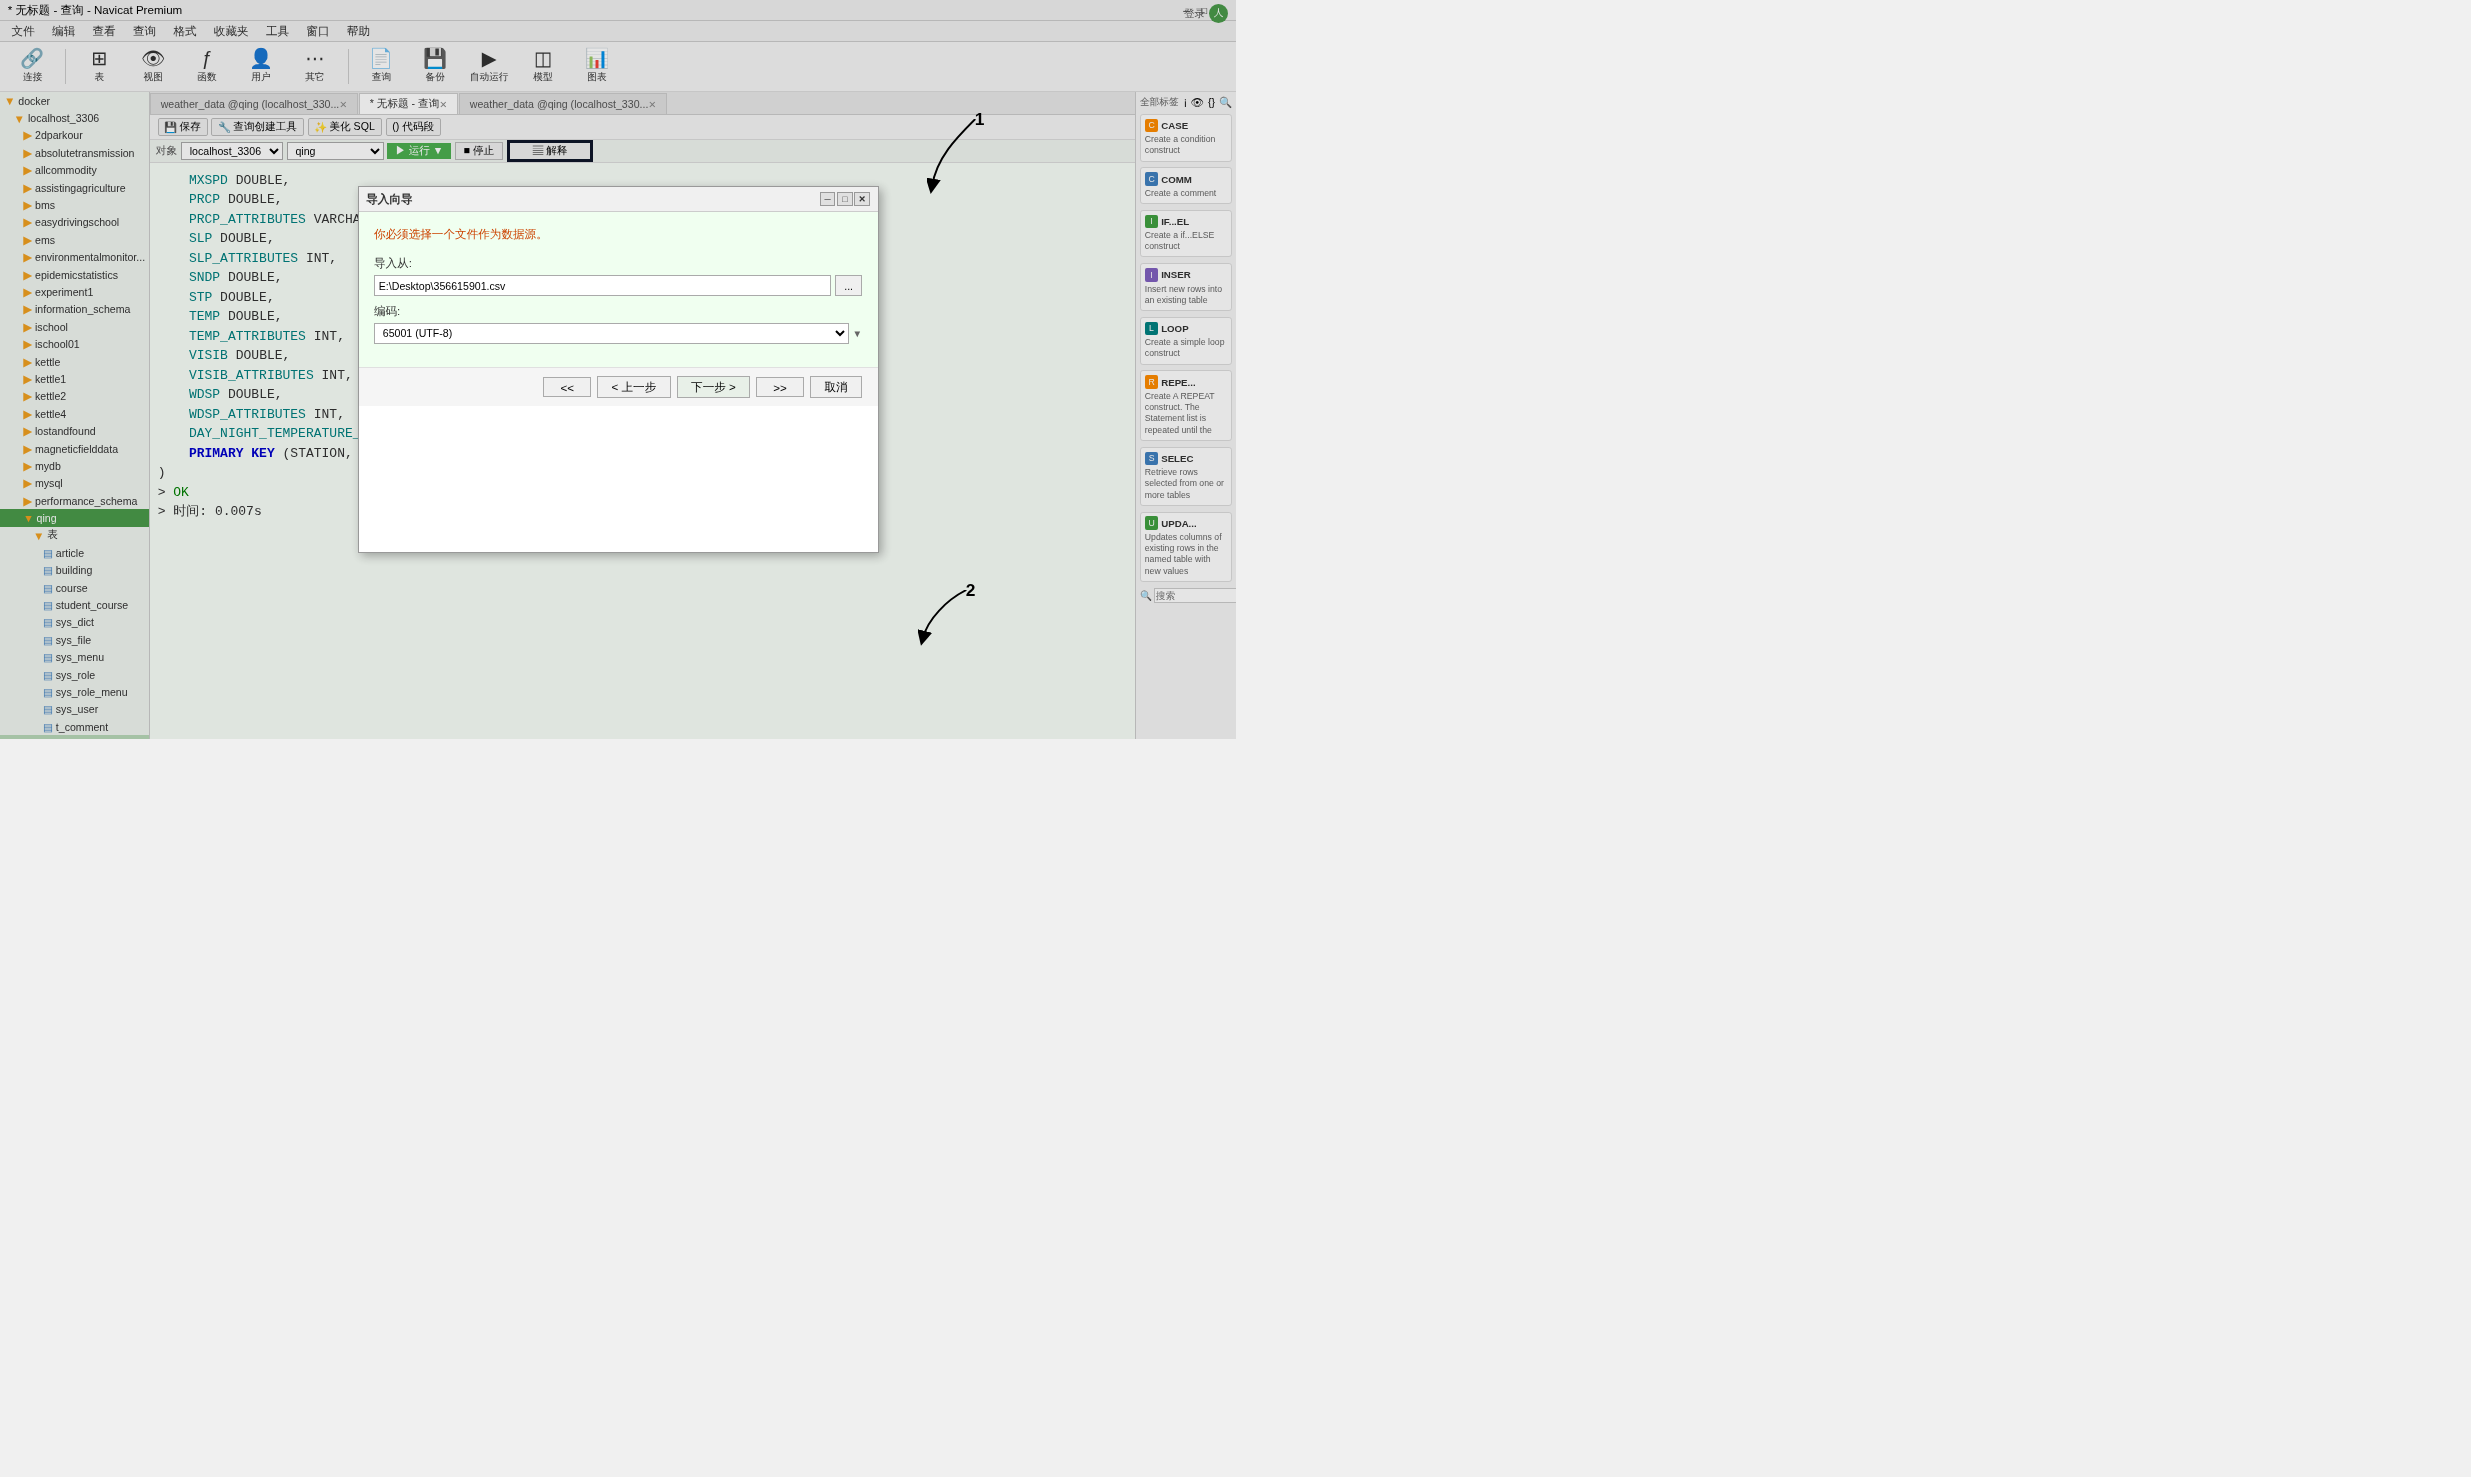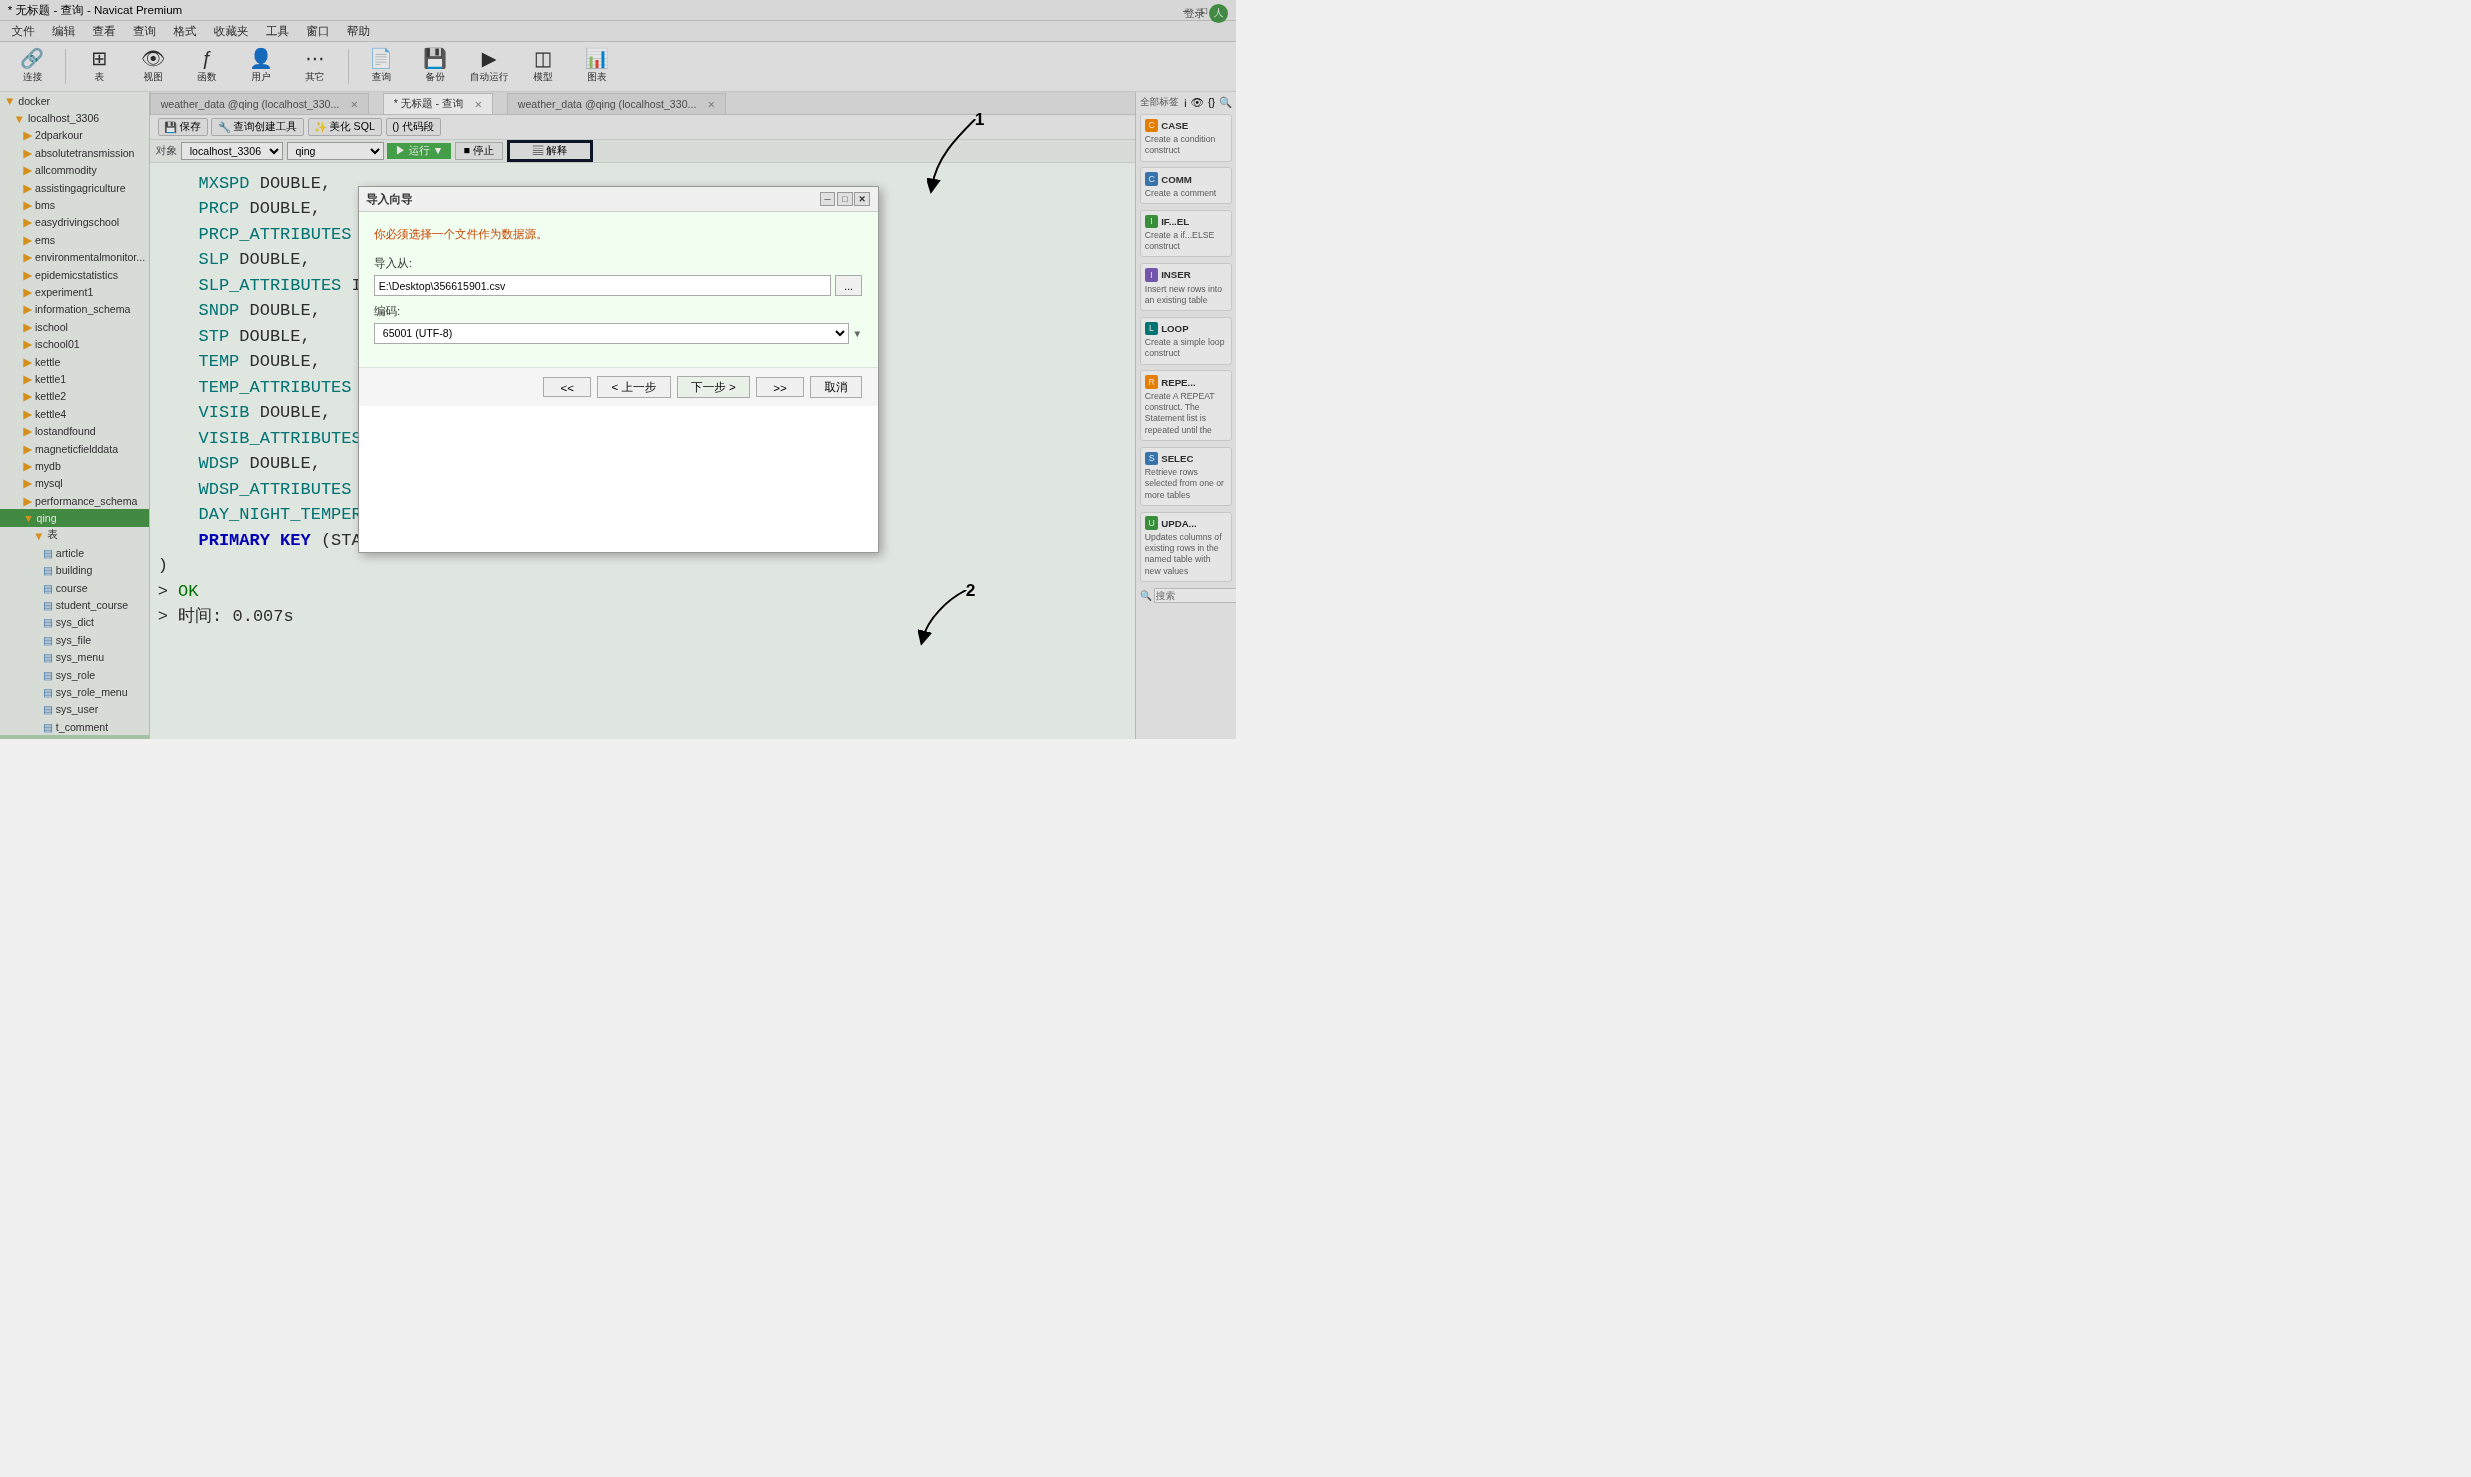--- a/index.html
+++ b/index.html
@@ -106,23 +106,23 @@
     .tab {
       padding: 2.9px 9.7px;
       font-size: 10.6px;
       cursor: pointer;
       border: 1px solid #ccc;
       border-bottom: none;
       background: #e0e0e0;
       color: #555;
       display: flex;
       align-items: center;
-      gap: 11px;
+      gap: 0;
       height: 21px;
-      margin-right: 14px;
+      margin-right: 1px;
     }
     .tab.active { background: #fff; color: #333; font-weight: normal; }
     .tab-close { font-size: 9.7px; color: #888; }
 
     
     .query-toolbar {
       display: flex;
       align-items: center;
       padding: 2.9px 7.7px;
       background: #f5f5f5;
@@ -172,21 +172,21 @@
       gap: 1.9px;
     }
     .stop-btn { padding: 1px 7.7px; background: #f0f0f0; border: 1px solid #bbb; font-size: 10.6px; cursor: pointer; }
     .explain-btn { padding: 1px 23px; background: #f0f0f0; border: 3px solid #0f172a; font-size: 10.6px; cursor: pointer; }
 
     
     .code-area {
       flex: 1;
       background: #f9fff9;
       font-family: 'Consolas', 'Courier New', monospace;
-      font-size: 17px;
+      font-size: 13px;
       padding: 7.7px;
       overflow: auto;
       color: #333;
       line-height: 1.5;
     }
     .code-keyword { color: #0000cc; font-weight: bold; }
     .code-type { color: #008080; }
     .code-comment { color: #008000; }
 
     

